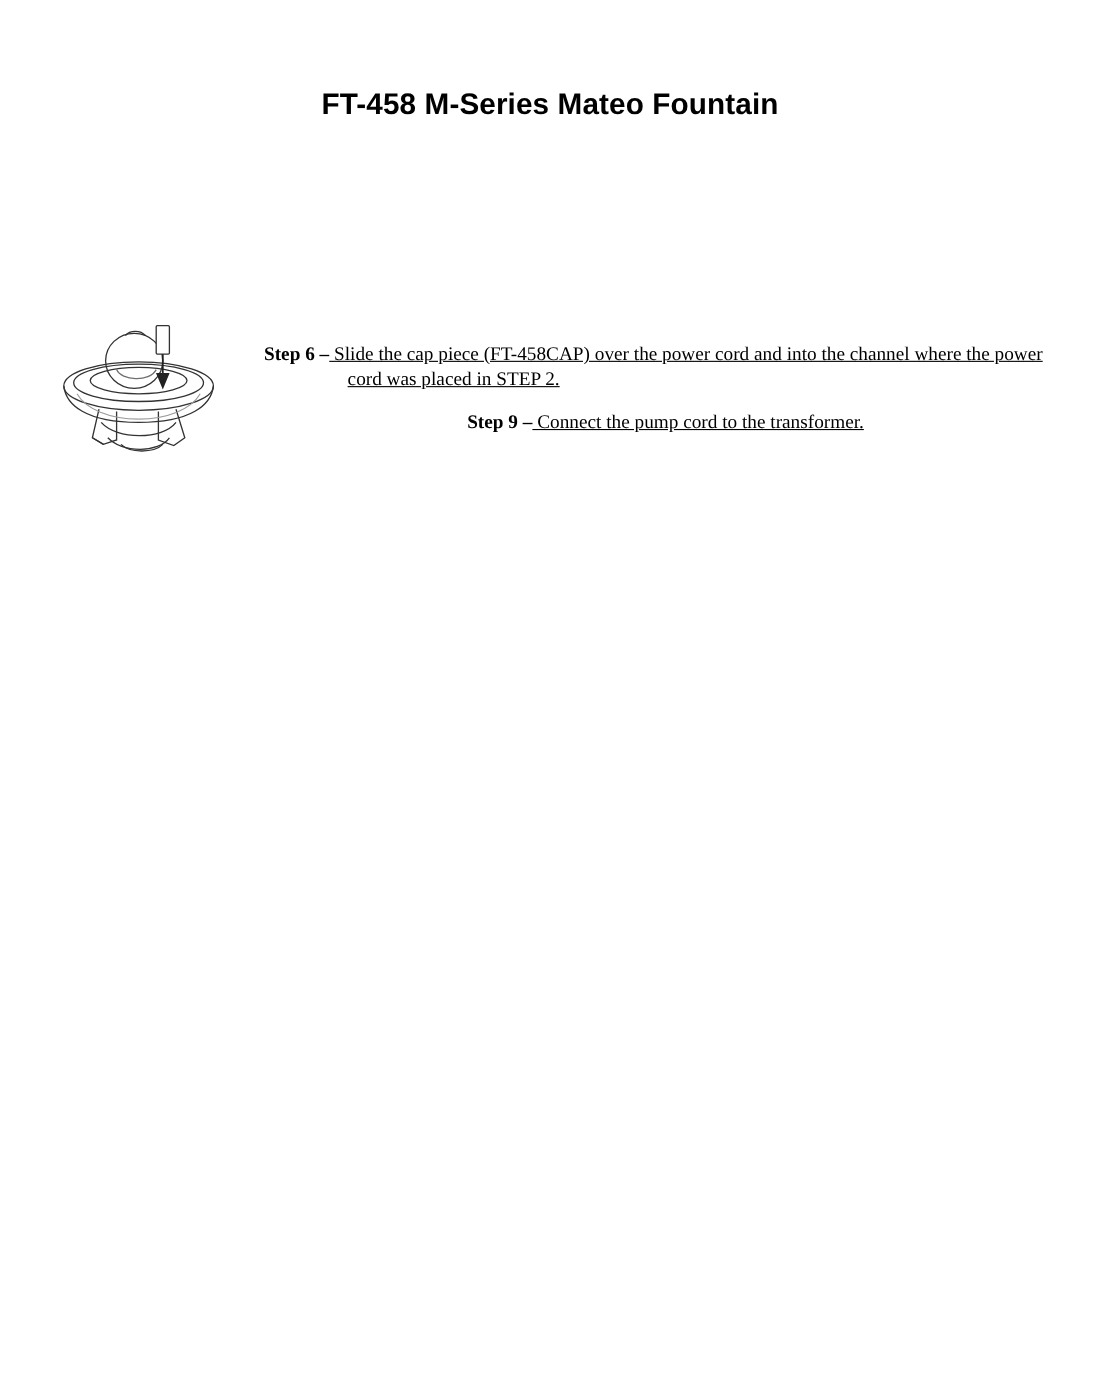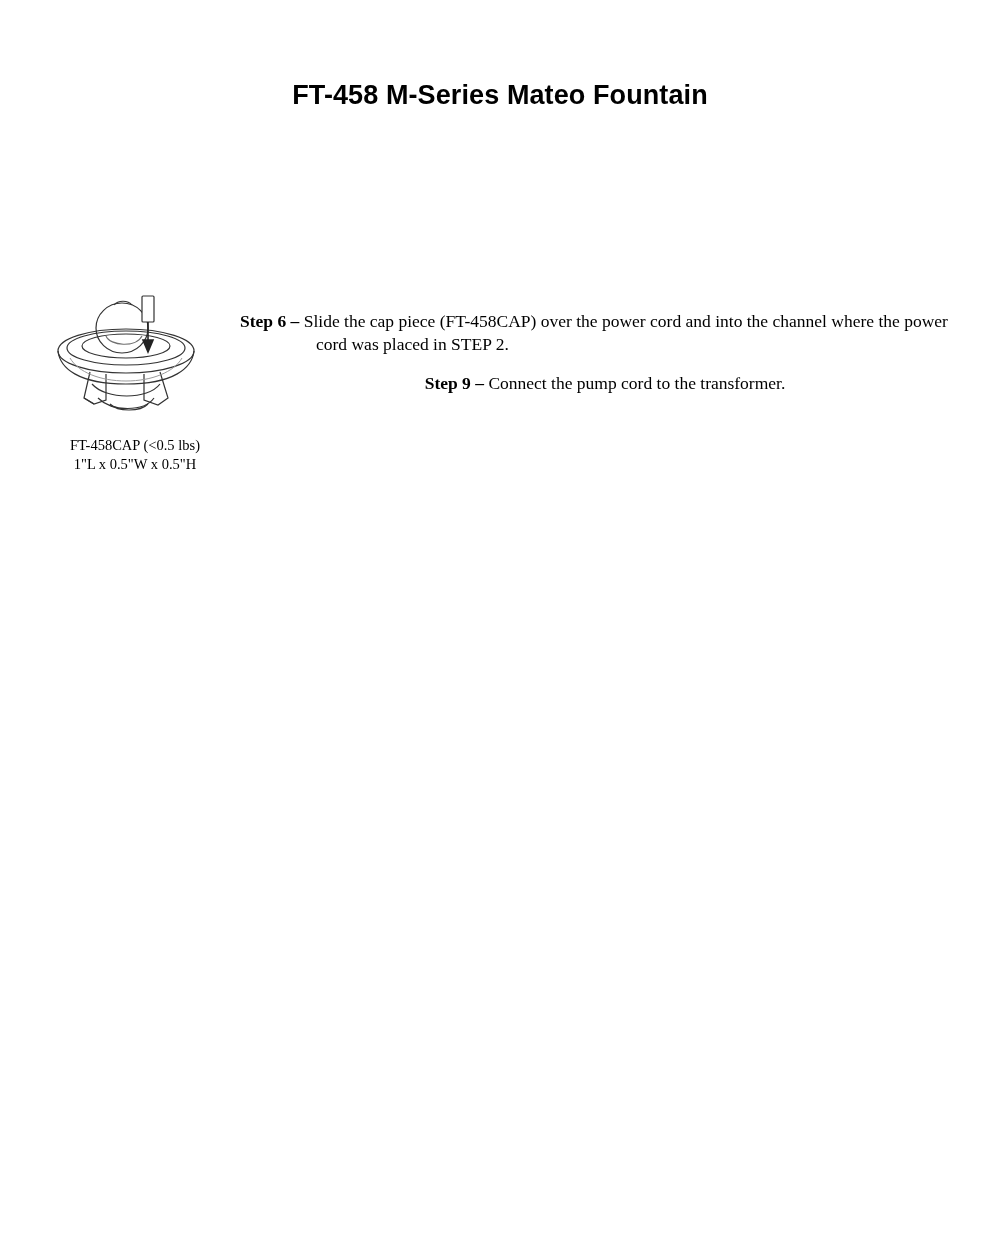--- a/index.html
+++ b/index.html
@@ -81,20 +81,21 @@
     font-size: 17.5px;
     line-height: 23px;
     padding-left: 76px;
     text-indent: -76px;
   }
   .step .step-label {
     font-weight: bold;
   }
   .step .step-text {
     font-weight: normal;
+    text-decoration: underline;
   }
   .step-9 {
     margin-bottom: 0;
     text-align: center;
   }
 </style>
 </head>
 <body>
 
 <div class="page">
@@ -139,24 +140,20 @@
         <polygon points="100,64 95,52 105,52"></polygon>
       </g>
 
       <g stroke="#9a9a9a" stroke-width="1" fill="none">
         <path d="M22 70 C30 84, 52 93, 78 93"></path>
         <path d="M134 70 C126 84, 104 93, 78 93"></path>
       </g>
     </svg>
   </div>
 
-  <div class="figure-caption">
-    <div>FT-458CAP (&lt;0.5 lbs)</div>
-    <div>1"L x 0.5"W x 0.5"H</div>
-  </div>
 
   <div class="steps">
     <div class="step step-8">
       <span class="step-label">Step 6 –</span><span class="step-text"> Slide the cap piece (FT-458CAP) over the power cord and into the channel where the power cord was placed in STEP 2.</span>
     </div>
     <div class="step step-9">
       <span class="step-label">Step 9 –</span><span class="step-text"> Connect the pump cord to the transformer.</span>
     </div>
   </div>
 

